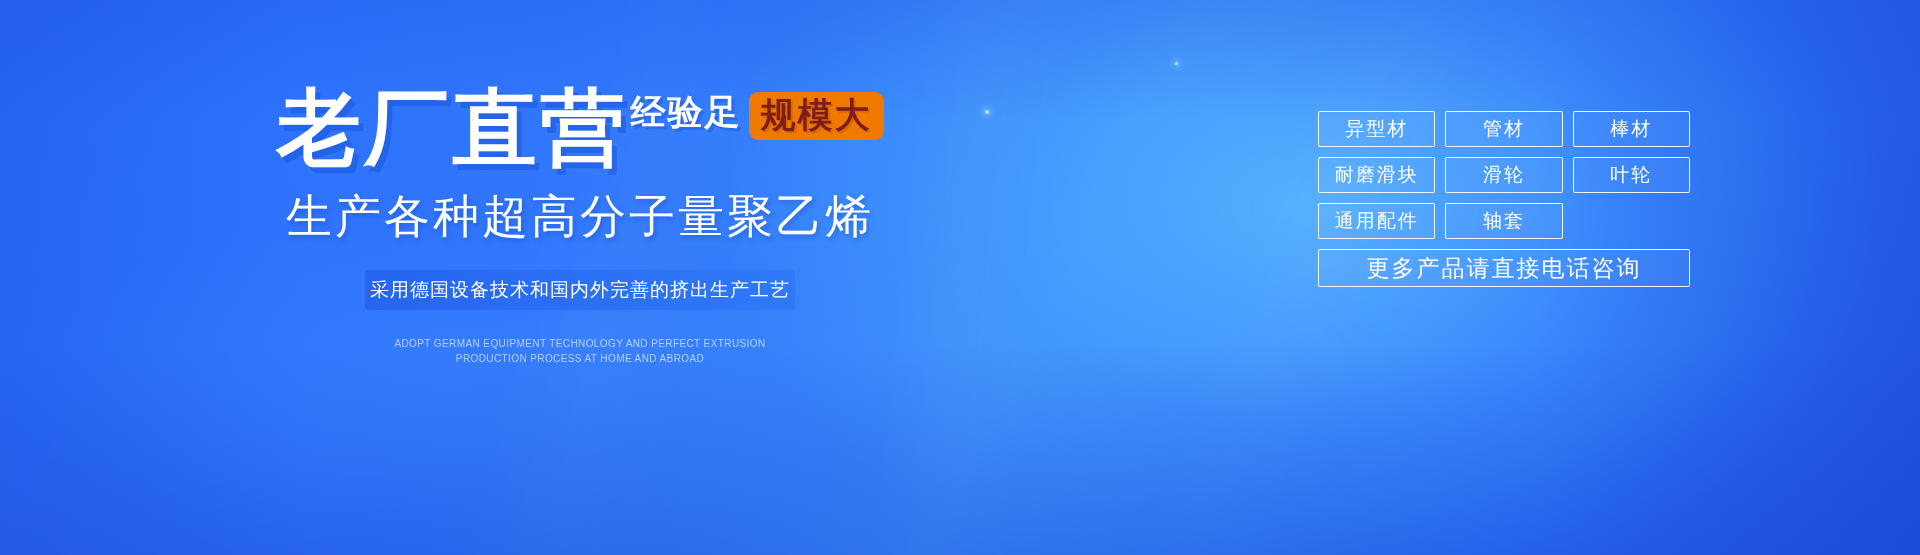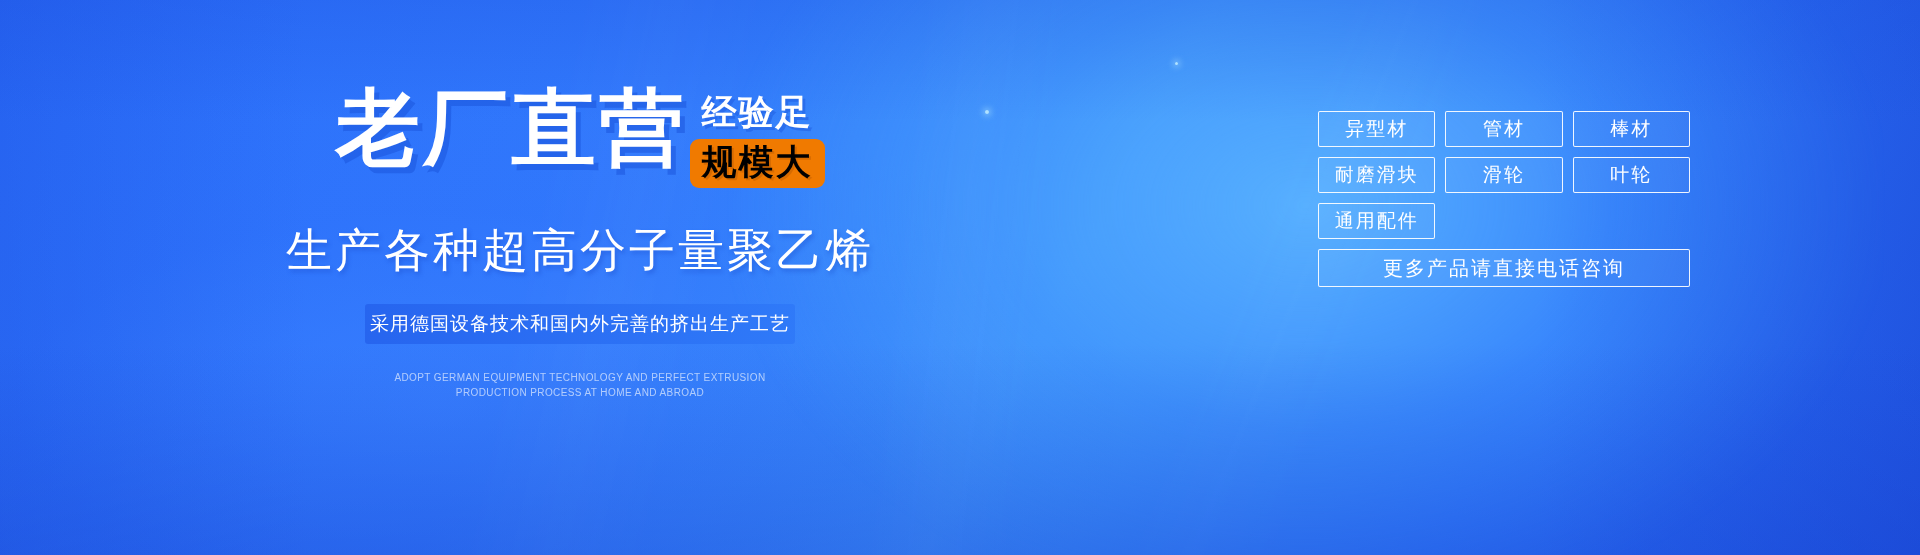--- a/index.html
+++ b/index.html
@@ -96,48 +96,47 @@
     font-size: 84px;
     line-height: 1.0;
     font-weight: 700;
     color: #ffffff;
     letter-spacing: 4px;
     text-shadow: 5px 6px 0 rgba(28,86,220,0.55);
     white-space: nowrap;
   }
   .badges {
     display: flex;
-    flex-direction: column;
     gap: 7px;
     padding-top: 6px;
   }
   .badge-plain {
     font-size: 35px;
     font-weight: 700;
     color: #ffffff;
     letter-spacing: 2px;
     line-height: 1.15;
     text-shadow: 3px 3px 0 rgba(28,86,220,0.45);
     white-space: nowrap;
   }
   .badge-orange {
     background: #f07a00;
     border-radius: 9px;
     padding: 3px 12px 5px;
     font-size: 35px;
     font-weight: 700;
-    color: #000000;
+    color: #7f1d1d;
     letter-spacing: 2px;
     line-height: 1.15;
     text-shadow: 2px 2px 0 rgba(170,80,0,0.35);
     white-space: nowrap;
   }
 
   .subhead {
-    margin-top: 32px;
+    margin-top: 16px;
     font-size: 46px;
     font-weight: 400;
     color: #ffffff;
     letter-spacing: 3px;
     text-shadow: 2px 3px 4px rgba(26,76,205,0.45);
     white-space: nowrap;
   }
 
   .strapline {
     margin: 22px auto 0;
@@ -183,21 +182,21 @@
     justify-content: center;
     color: #ffffff;
     font-size: 19px;
     letter-spacing: 2px;
     background: rgba(255,255,255,0.04);
     white-space: nowrap;
   }
   .chip-wide {
     grid-column: 1 / -1;
     height: 38px;
-    font-size: 20px;
+    font-size: 23px;
     letter-spacing: 2px;
   }
 </style>
 </head>
 <body>
 
 <div class="banner">
 
   <div class="bg-base"></div>
   <div class="bg-glow-b"></div>
@@ -233,19 +232,20 @@
 
       <div class="right">
         <div class="grid">
           <div class="chip">异型材</div>
           <div class="chip">管材</div>
           <div class="chip">棒材</div>
           <div class="chip">耐磨滑块</div>
           <div class="chip">滑轮</div>
           <div class="chip">叶轮</div>
           <div class="chip">通用配件</div>
+          <div class="chip">轴套</div>
           <div class="chip chip-wide">更多产品请直接电话咨询</div>
         </div>
       </div>
 
     </div>
   </div>
 </div>
 
 </body></html>

